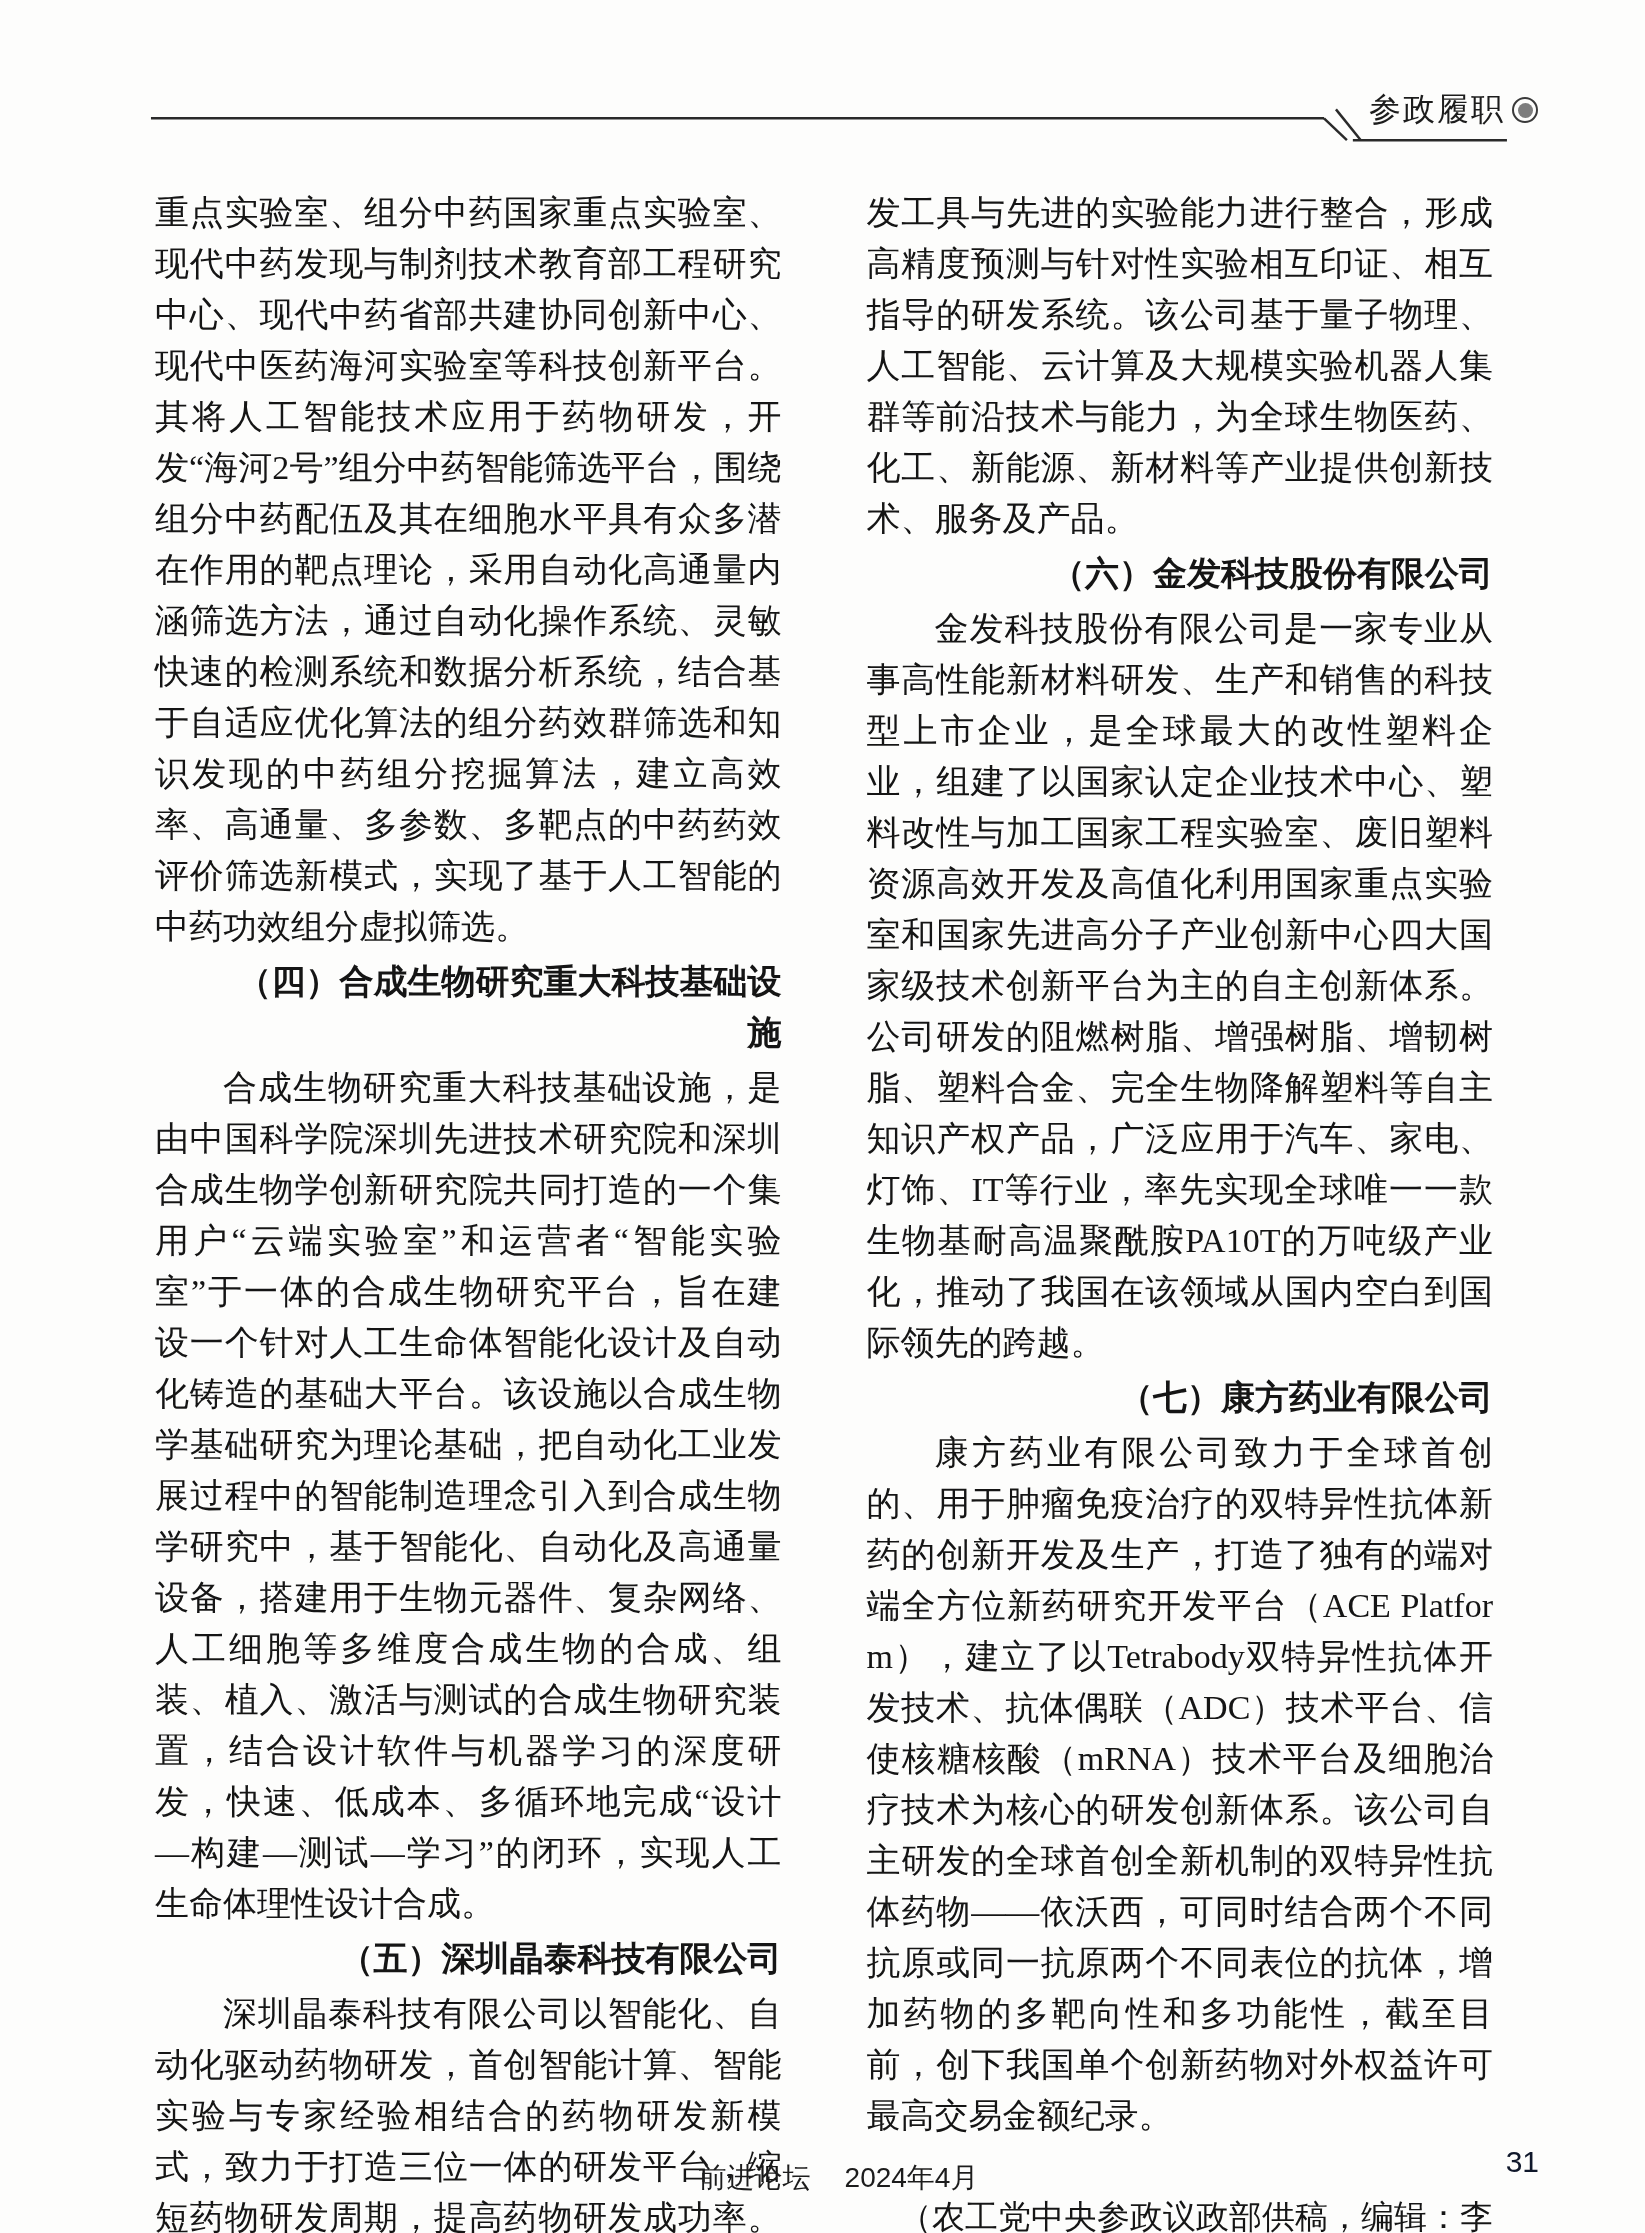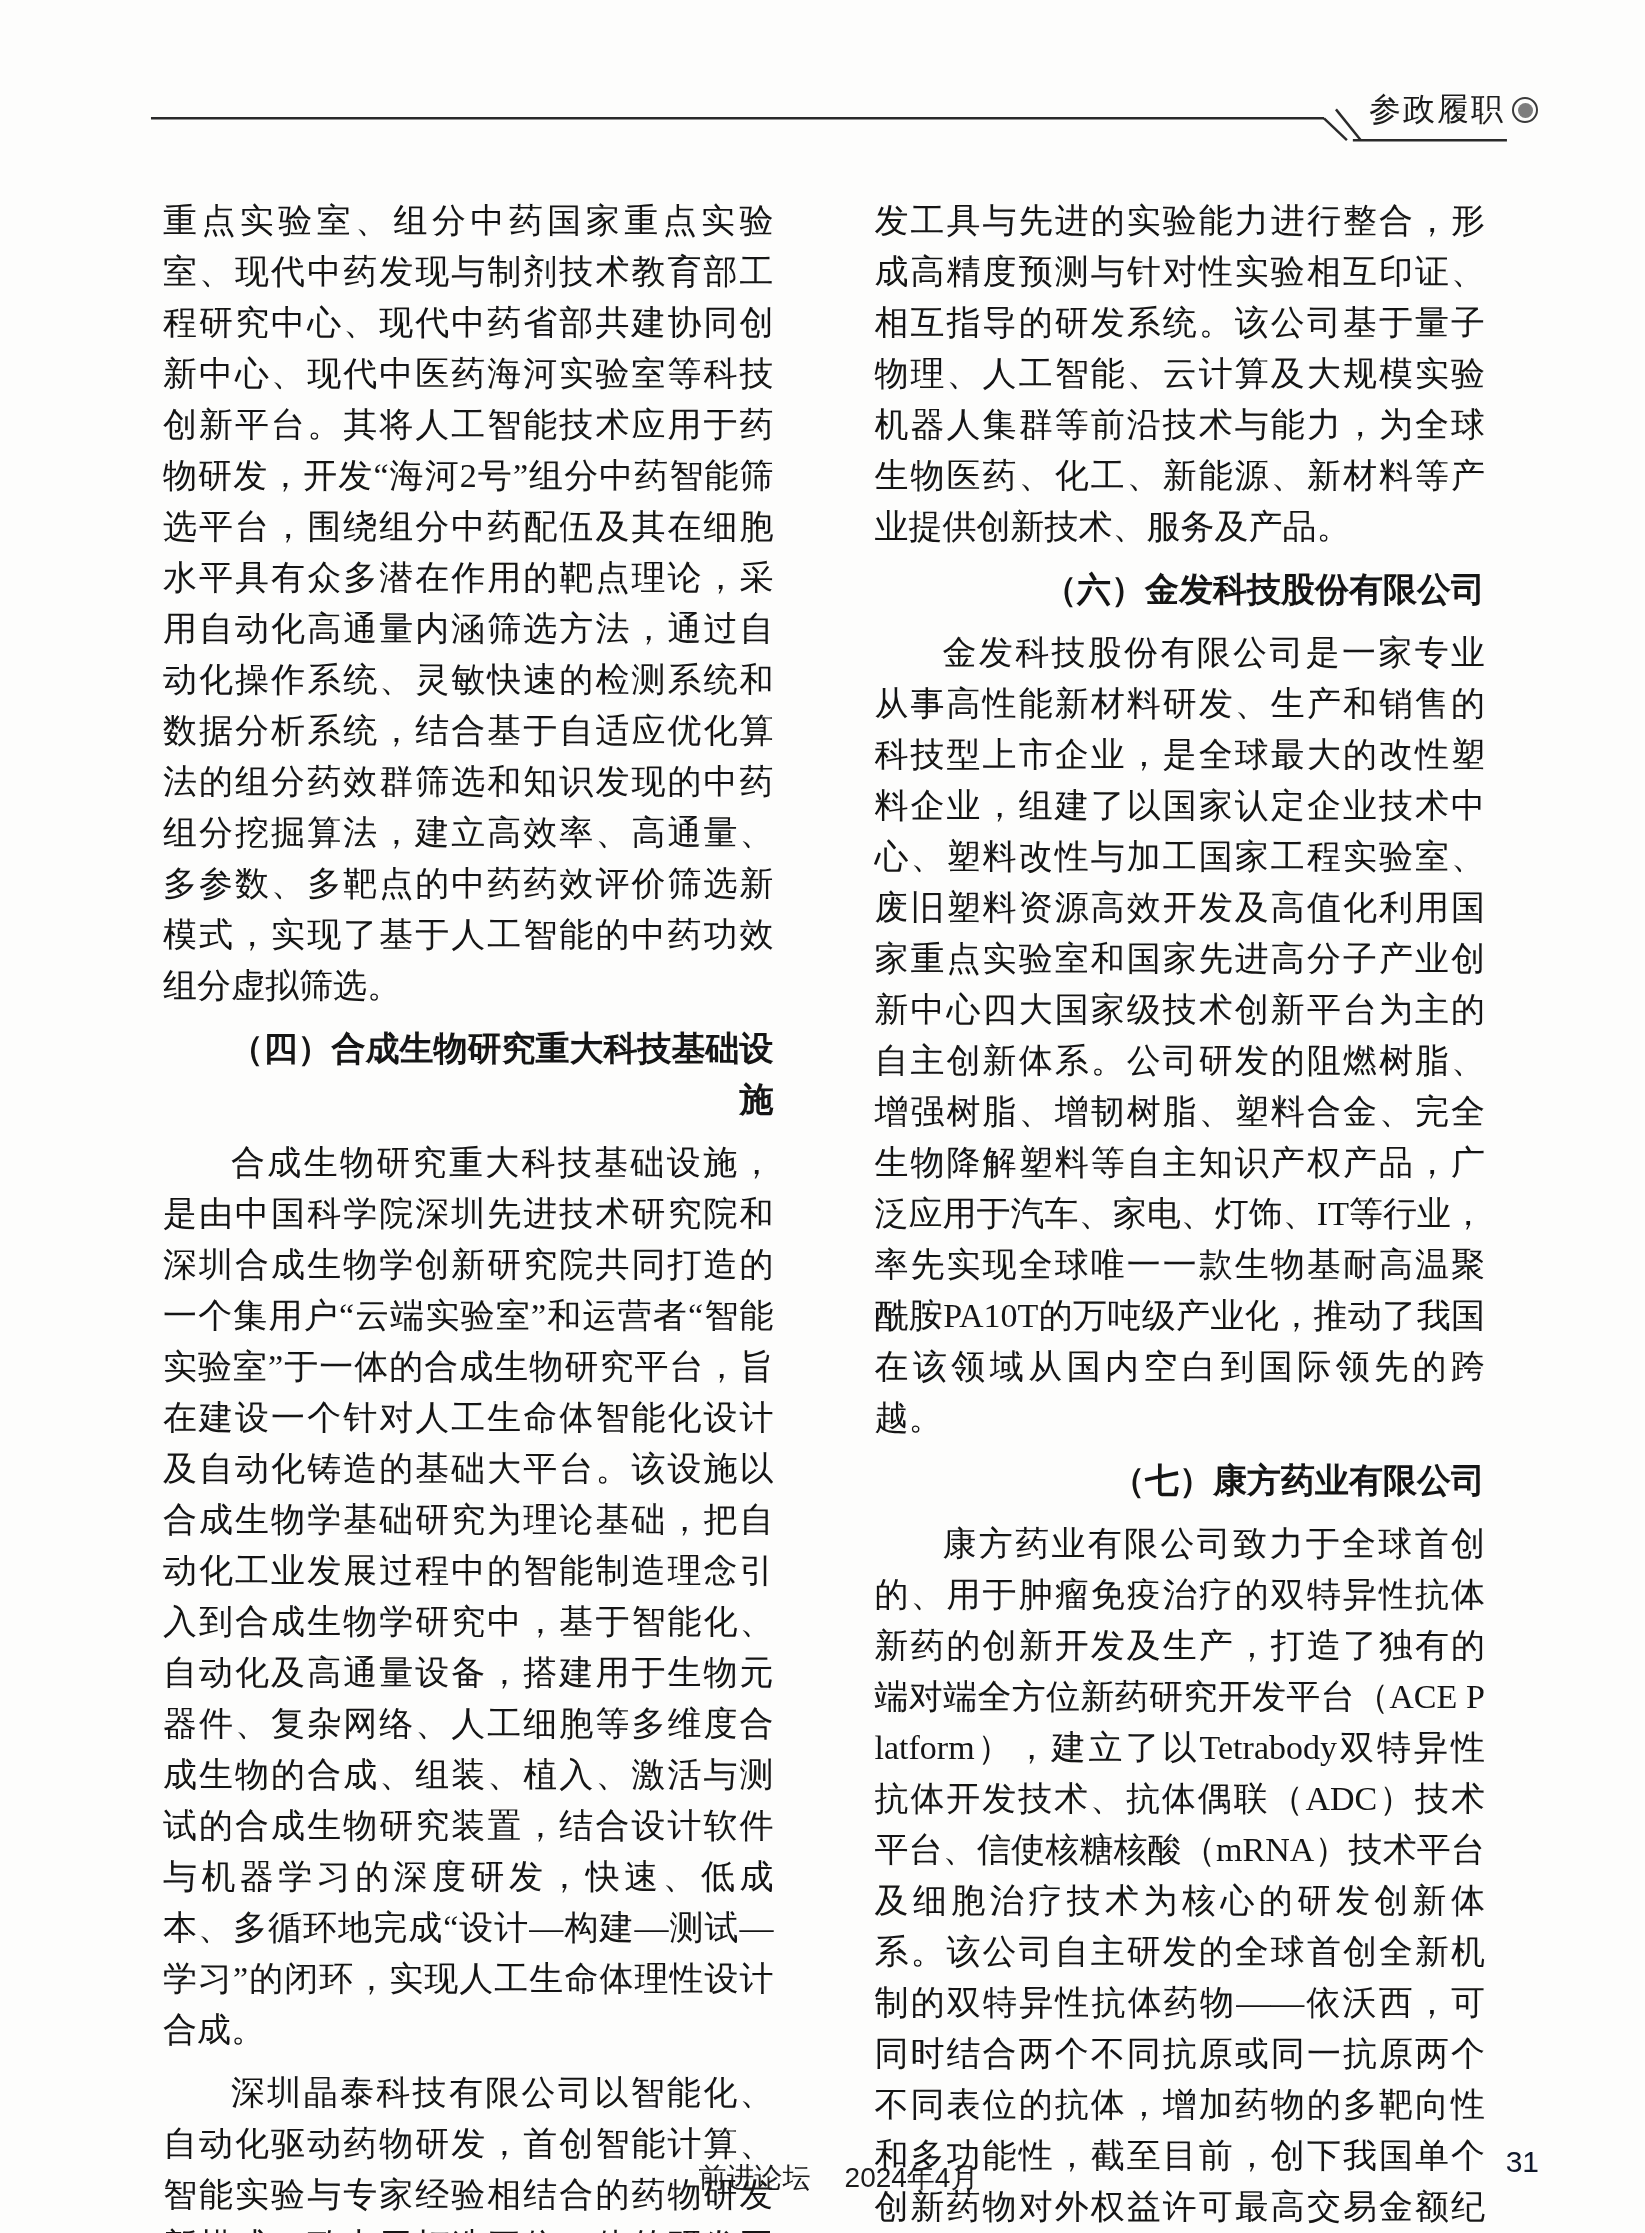--- a/index.html
+++ b/index.html
@@ -50,21 +50,21 @@
   
   .columns {
     position: absolute;
     left: 151px; top: 183px;
     width: 1346px;
     display: flex;
     gap: 77px;
   }
   .col { width: 635px; }
   .col p, .col h3 {
-    margin: 12px;
+    margin: 4px;
     font-size: 34px;
     line-height: 51px;
     text-align: justify;
     text-justify: inter-ideograph;
     word-break: break-all;
   }
   .col h3 {
     font-weight: bold;
     text-indent: 1.8em;
     text-align: right;
@@ -114,20 +114,21 @@
   <span class="section-label">参政履职</span>
 
   <span class="bullseye"></span>
 
   <main class="columns">
 
     <section class="col">
       <p>重点实验室、组分中药国家重点实验室、现代中药发现与制剂技术教育部工程研究中心、现代中药省部共建协同创新中心、现代中医药海河实验室等科技创新平台。其将人工智能技术应用于药物研发，开发“海河2号”组分中药智能筛选平台，围绕组分中药配伍及其在细胞水平具有众多潜在作用的靶点理论，采用自动化高通量内涵筛选方法，通过自动化操作系统、灵敏快速的检测系统和数据分析系统，结合基于自适应优化算法的组分药效群筛选和知识发现的中药组分挖掘算法，建立高效率、高通量、多参数、多靶点的中药药效评价筛选新模式，实现了基于人工智能的中药功效组分虚拟筛选。</p>
       <h3>（四）合成生物研究重大科技基础设施</h3>
       <p class="ind">合成生物研究重大科技基础设施，是由中国科学院深圳先进技术研究院和深圳合成生物学创新研究院共同打造的一个集用户“云端实验室”和运营者“智能实验室”于一体的合成生物研究平台，旨在建设一个针对人工生命体智能化设计及自动化铸造的基础大平台。该设施以合成生物学基础研究为理论基础，把自动化工业发展过程中的智能制造理念引入到合成生物学研究中，基于智能化、自动化及高通量设备，搭建用于生物元器件、复杂网络、人工细胞等多维度合成生物的合成、组装、植入、激活与测试的合成生物研究装置，结合设计软件与机器学习的深度研发，快速、低成本、多循环地完成“设计—构建—测试—学习”的闭环，实现人工生命体理性设计合成。</p>
+      <h3>（五）深圳晶泰科技有限公司</h3>
       <p class="ind">深圳晶泰科技有限公司以智能化、自动化驱动药物研发，首创智能计算、智能实验与专家经验相结合的药物研发新模式，致力于打造三位一体的研发平台，缩短药物研发周期，提高药物研发成功率。其智能药物研发平台将基于云端超算数字化研</p>
     </section>
 
     <section class="col">
       <p>发工具与先进的实验能力进行整合，形成高精度预测与针对性实验相互印证、相互指导的研发系统。该公司基于量子物理、人工智能、云计算及大规模实验机器人集群等前沿技术与能力，为全球生物医药、化工、新能源、新材料等产业提供创新技术、服务及产品。</p>
       <h3>（六）金发科技股份有限公司</h3>
       <p class="ind">金发科技股份有限公司是一家专业从事高性能新材料研发、生产和销售的科技型上市企业，是全球最大的改性塑料企业，组建了以国家认定企业技术中心、塑料改性与加工国家工程实验室、废旧塑料资源高效开发及高值化利用国家重点实验室和国家先进高分子产业创新中心四大国家级技术创新平台为主的自主创新体系。公司研发的阻燃树脂、增强树脂、增韧树脂、塑料合金、完全生物降解塑料等自主知识产权产品，广泛应用于汽车、家电、灯饰、IT等行业，率先实现全球唯一一款生物基耐高温聚酰胺PA10T的万吨级产业化，推动了我国在该领域从国内空白到国际领先的跨越。</p>
       <h3>（七）康方药业有限公司</h3>
       <p class="ind">康方药业有限公司致力于全球首创的、用于肿瘤免疫治疗的双特异性抗体新药的创新开发及生产，打造了独有的端对端全方位新药研究开发平台（ACE Platform），建立了以Tetrabody双特异性抗体开发技术、抗体偶联（ADC）技术平台、信使核糖核酸（mRNA）技术平台及细胞治疗技术为核心的研发创新体系。该公司自主研发的全球首创全新机制的双特异性抗体药物——依沃西，可同时结合两个不同抗原或同一抗原两个不同表位的抗体，增加药物的多靶向性和多功能性，截至目前，创下我国单个创新药物对外权益许可最高交易金额纪录。</p>
       <p class="attribution">（农工党中央参政议政部供稿，编辑：李想）</p>

